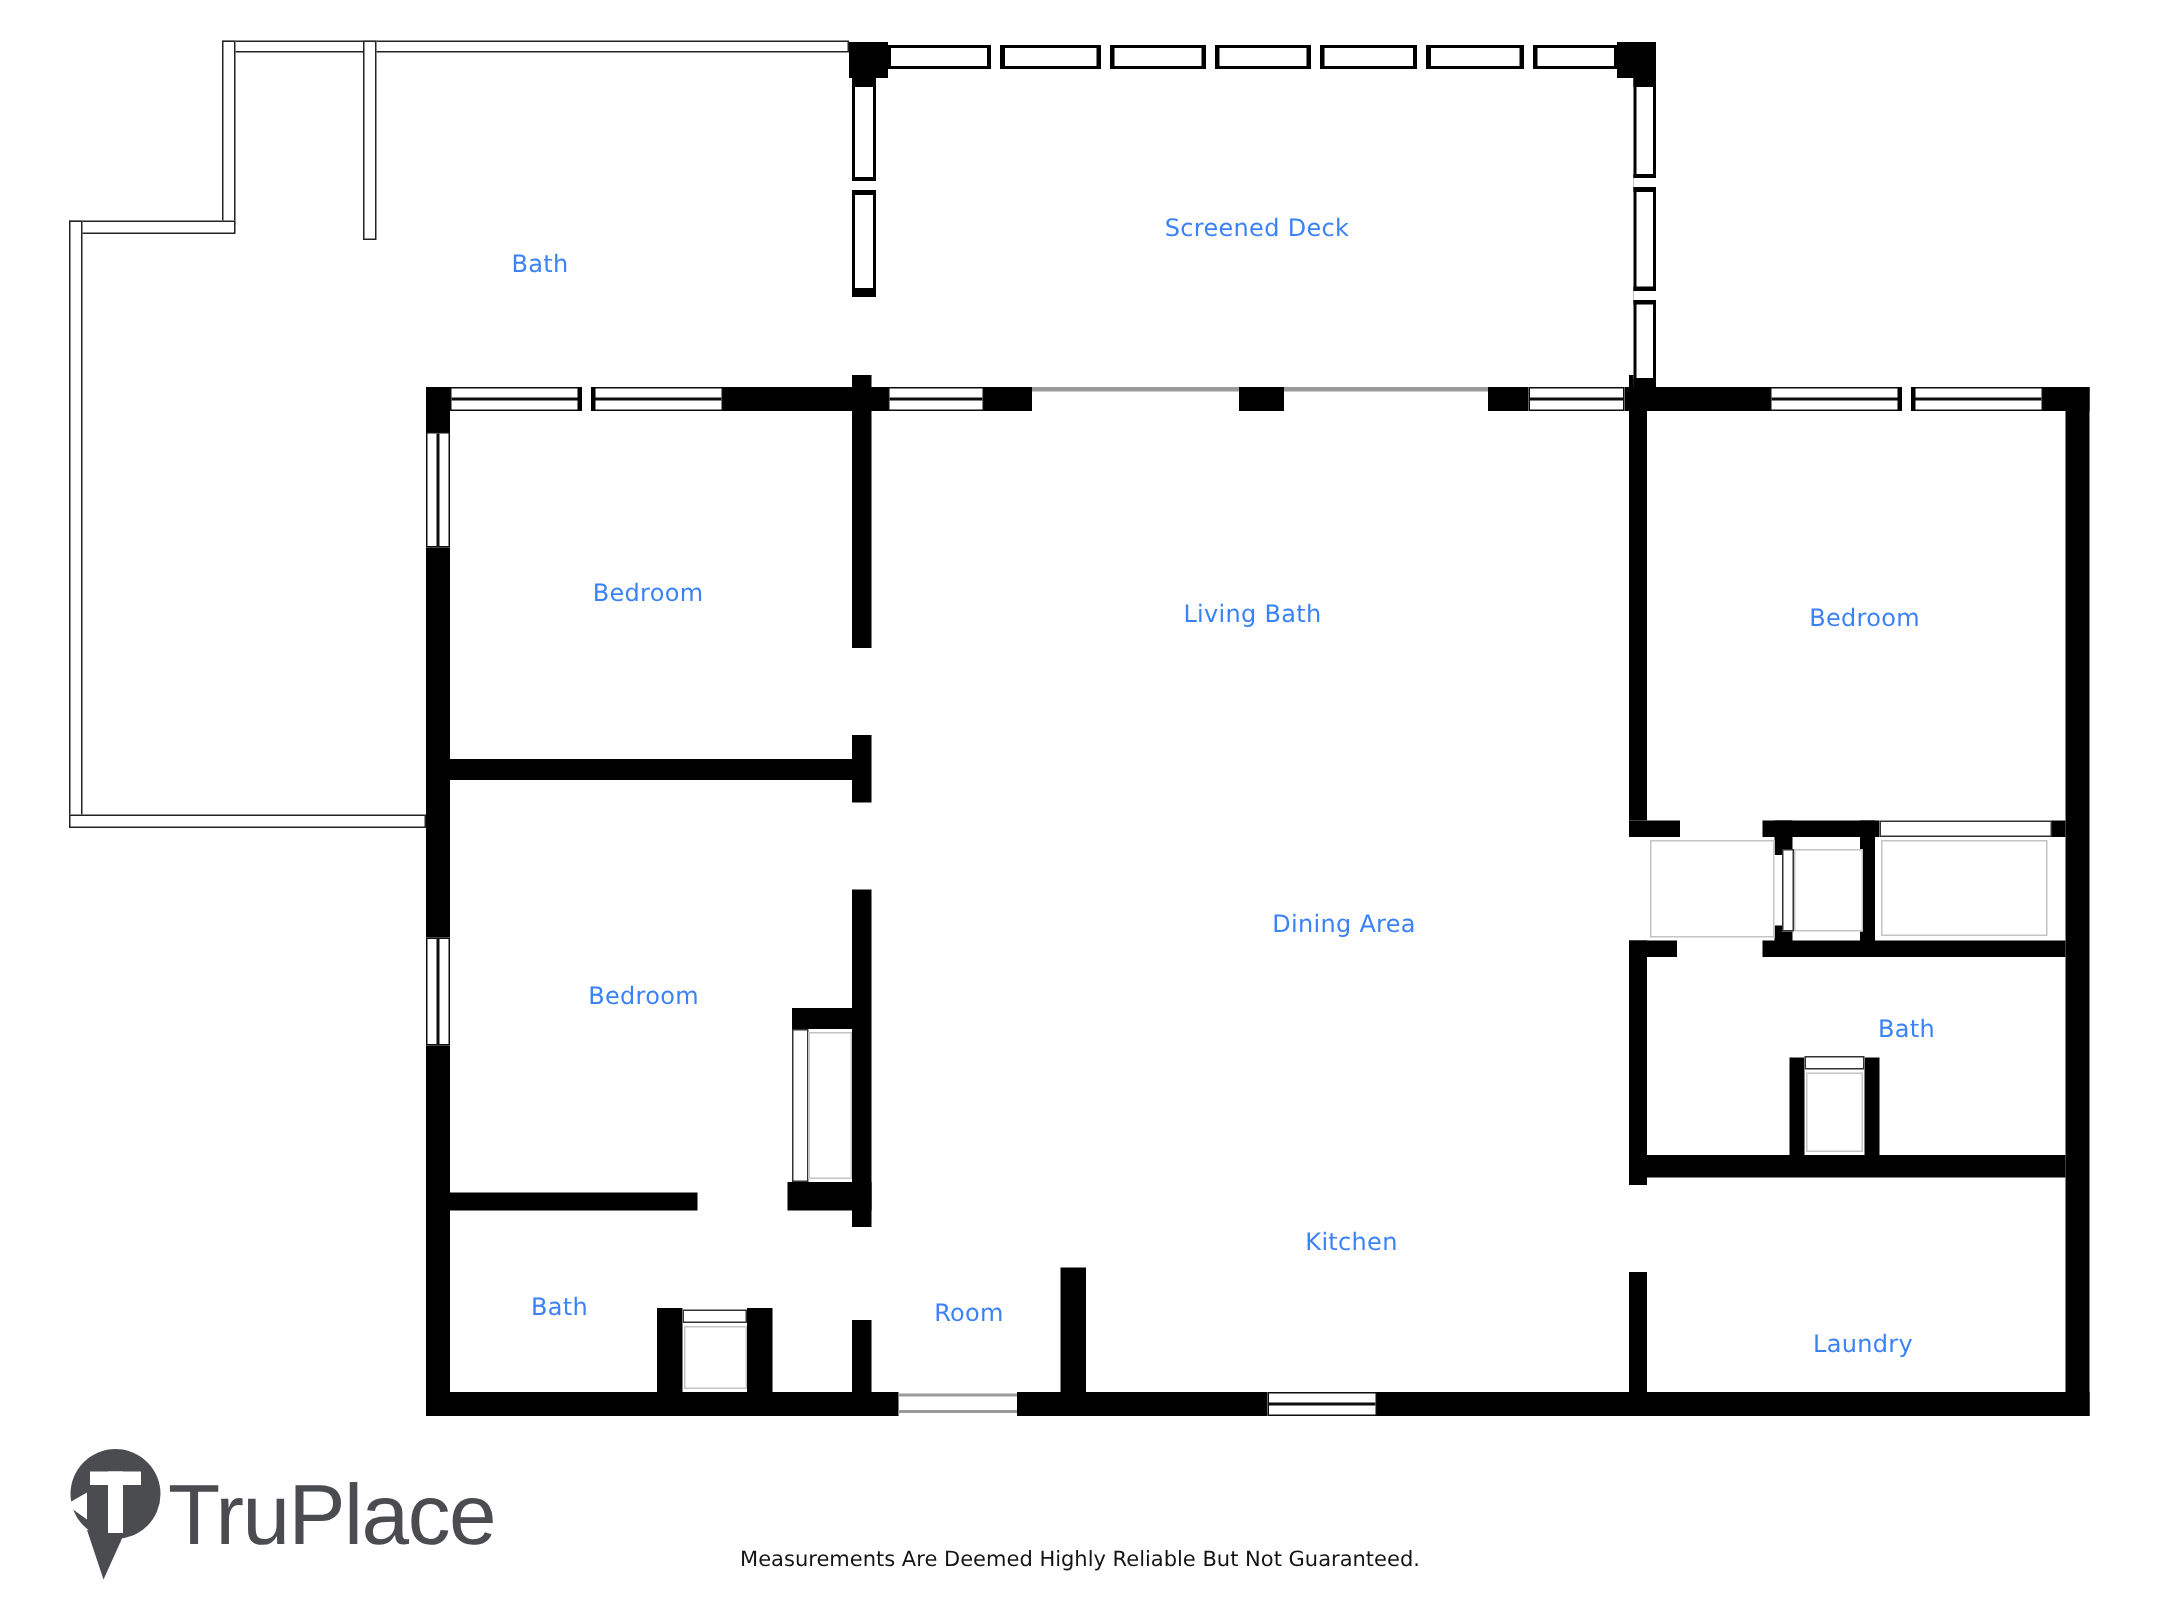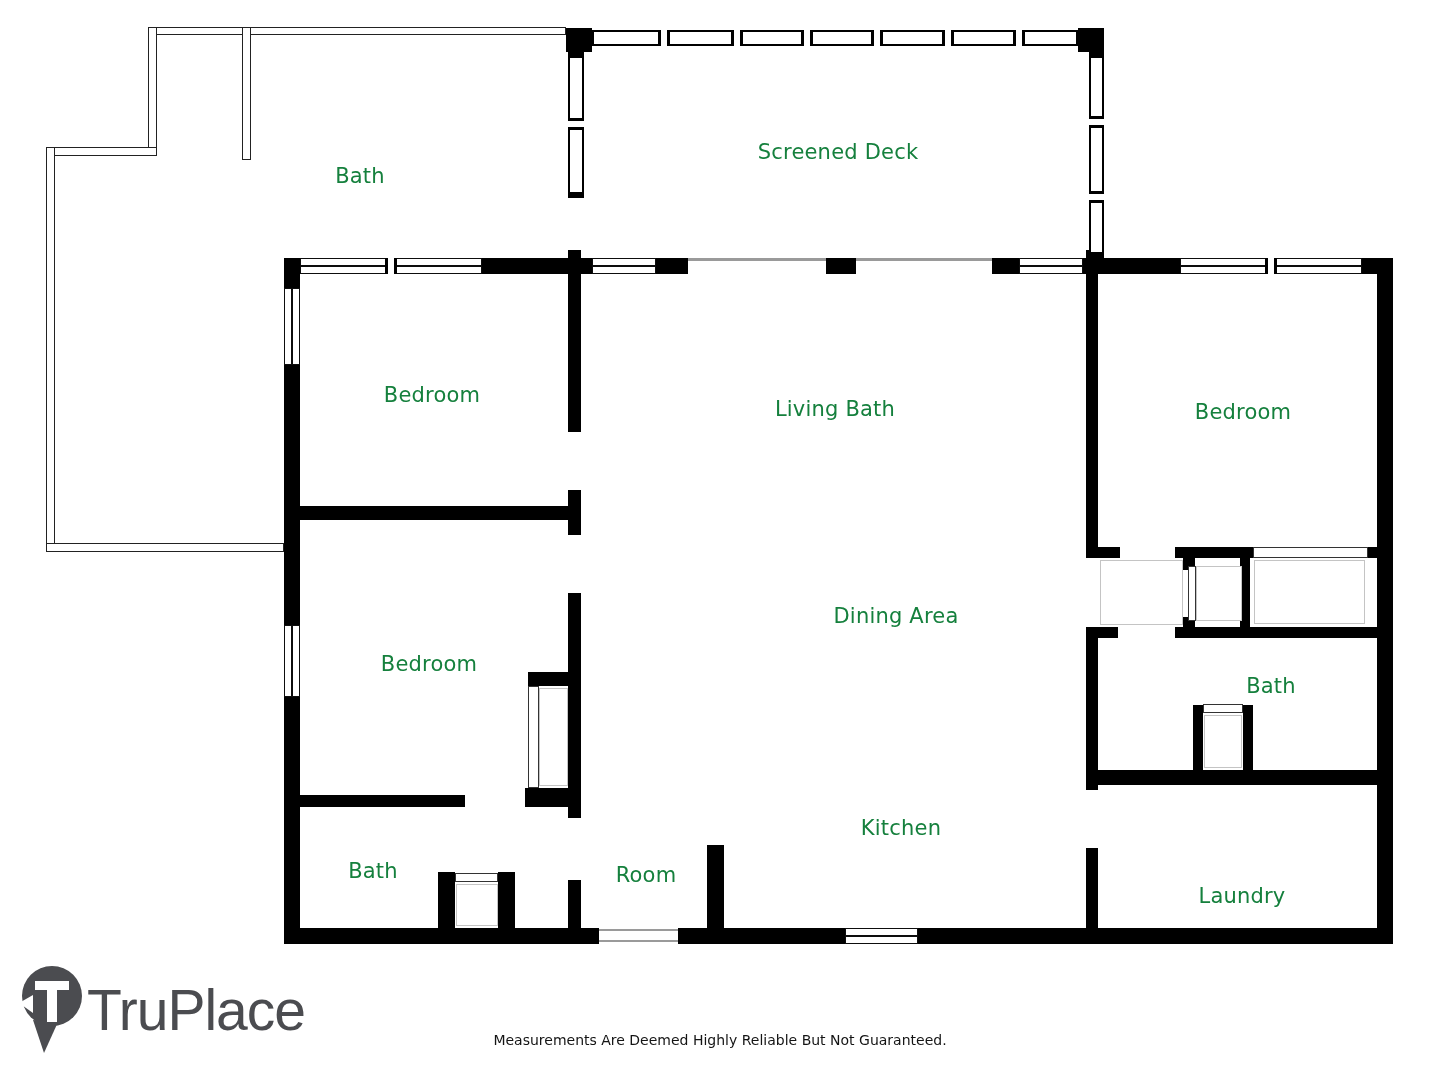--- a/index.html
+++ b/index.html
@@ -9,35 +9,35 @@
   .win{position:absolute;background:#fff;border:1.5px solid #0d0d0d;box-sizing:border-box;}
   .win-h .mid{position:absolute;left:0;right:0;top:50%;height:1.5px;margin-top:-1px;background:#0d0d0d;}
   .win-v .mid{position:absolute;top:0;bottom:0;left:50%;width:1.5px;margin-left:-1px;background:#0d0d0d;}
   .mullion{position:absolute;background:linear-gradient(90deg,#000 0 3px,#fff 3px 9px,#000 9px 12px);}
   .mullion-v{position:absolute;background:linear-gradient(180deg,#000 0 3px,#fff 3px 9px,#000 9px 12px);}
   .rail{position:absolute;background:#fff;border:2px solid #000;box-sizing:border-box;}
   .deckband{position:absolute;background:#fff;border:1.5px solid #222;box-sizing:border-box;}
   .lite{position:absolute;background:#fff;border:1px solid #c4c4c4;box-sizing:border-box;}
   .doorpanel{position:absolute;background:#fff;border:1.5px solid #333;box-sizing:border-box;}
   .grayline{position:absolute;background:#9a9a9a;}
-  .lbl{position:absolute;transform:translate(-50%,-50%);font-size:21px;color:#15803d;
+  .lbl{position:absolute;transform:translate(-50%,-50%);font-size:16px;color:#3b82f6;
        white-space:nowrap;letter-spacing:.2px;}
   .lbl-deck{left:360px;top:176px}
   .lbl-screened-deck{left:838px;top:152px}
   .lbl-bedroom-top-left{left:432px;top:395px}
   .lbl-living-room{left:835px;top:409px}
   .lbl-bedroom-right{left:1243px;top:412px}
   .lbl-bedroom-bottom-left{left:429px;top:664px}
   .lbl-dining-area{left:896px;top:616px}
   .lbl-bath-right{left:1271px;top:686px}
   .lbl-bath-left{left:373px;top:871px}
   .lbl-entry{left:646px;top:875px}
   .lbl-kitchen{left:901px;top:828px}
   .lbl-laundry{left:1242px;top:896px}
-  #logo{position:absolute;left:19px;top:963px;width:340px;height:95px;}
+  #logo{position:absolute;left:44px;top:963px;width:340px;height:95px;}
   #logo-text{position:absolute;left:68px;top:14px;font-size:57px;letter-spacing:-1px;
              color:#4b4c50;font-family:"Liberation Sans","DejaVu Sans",sans-serif;}
   #logo-pin{position:absolute;left:0;top:0;}
   #disclaimer{position:absolute;left:0;top:1032px;width:1440px;text-align:center;
               font-size:14px;color:#141414;}
 </style>
 </head>
 <body>
 
 <div id="canvas">

